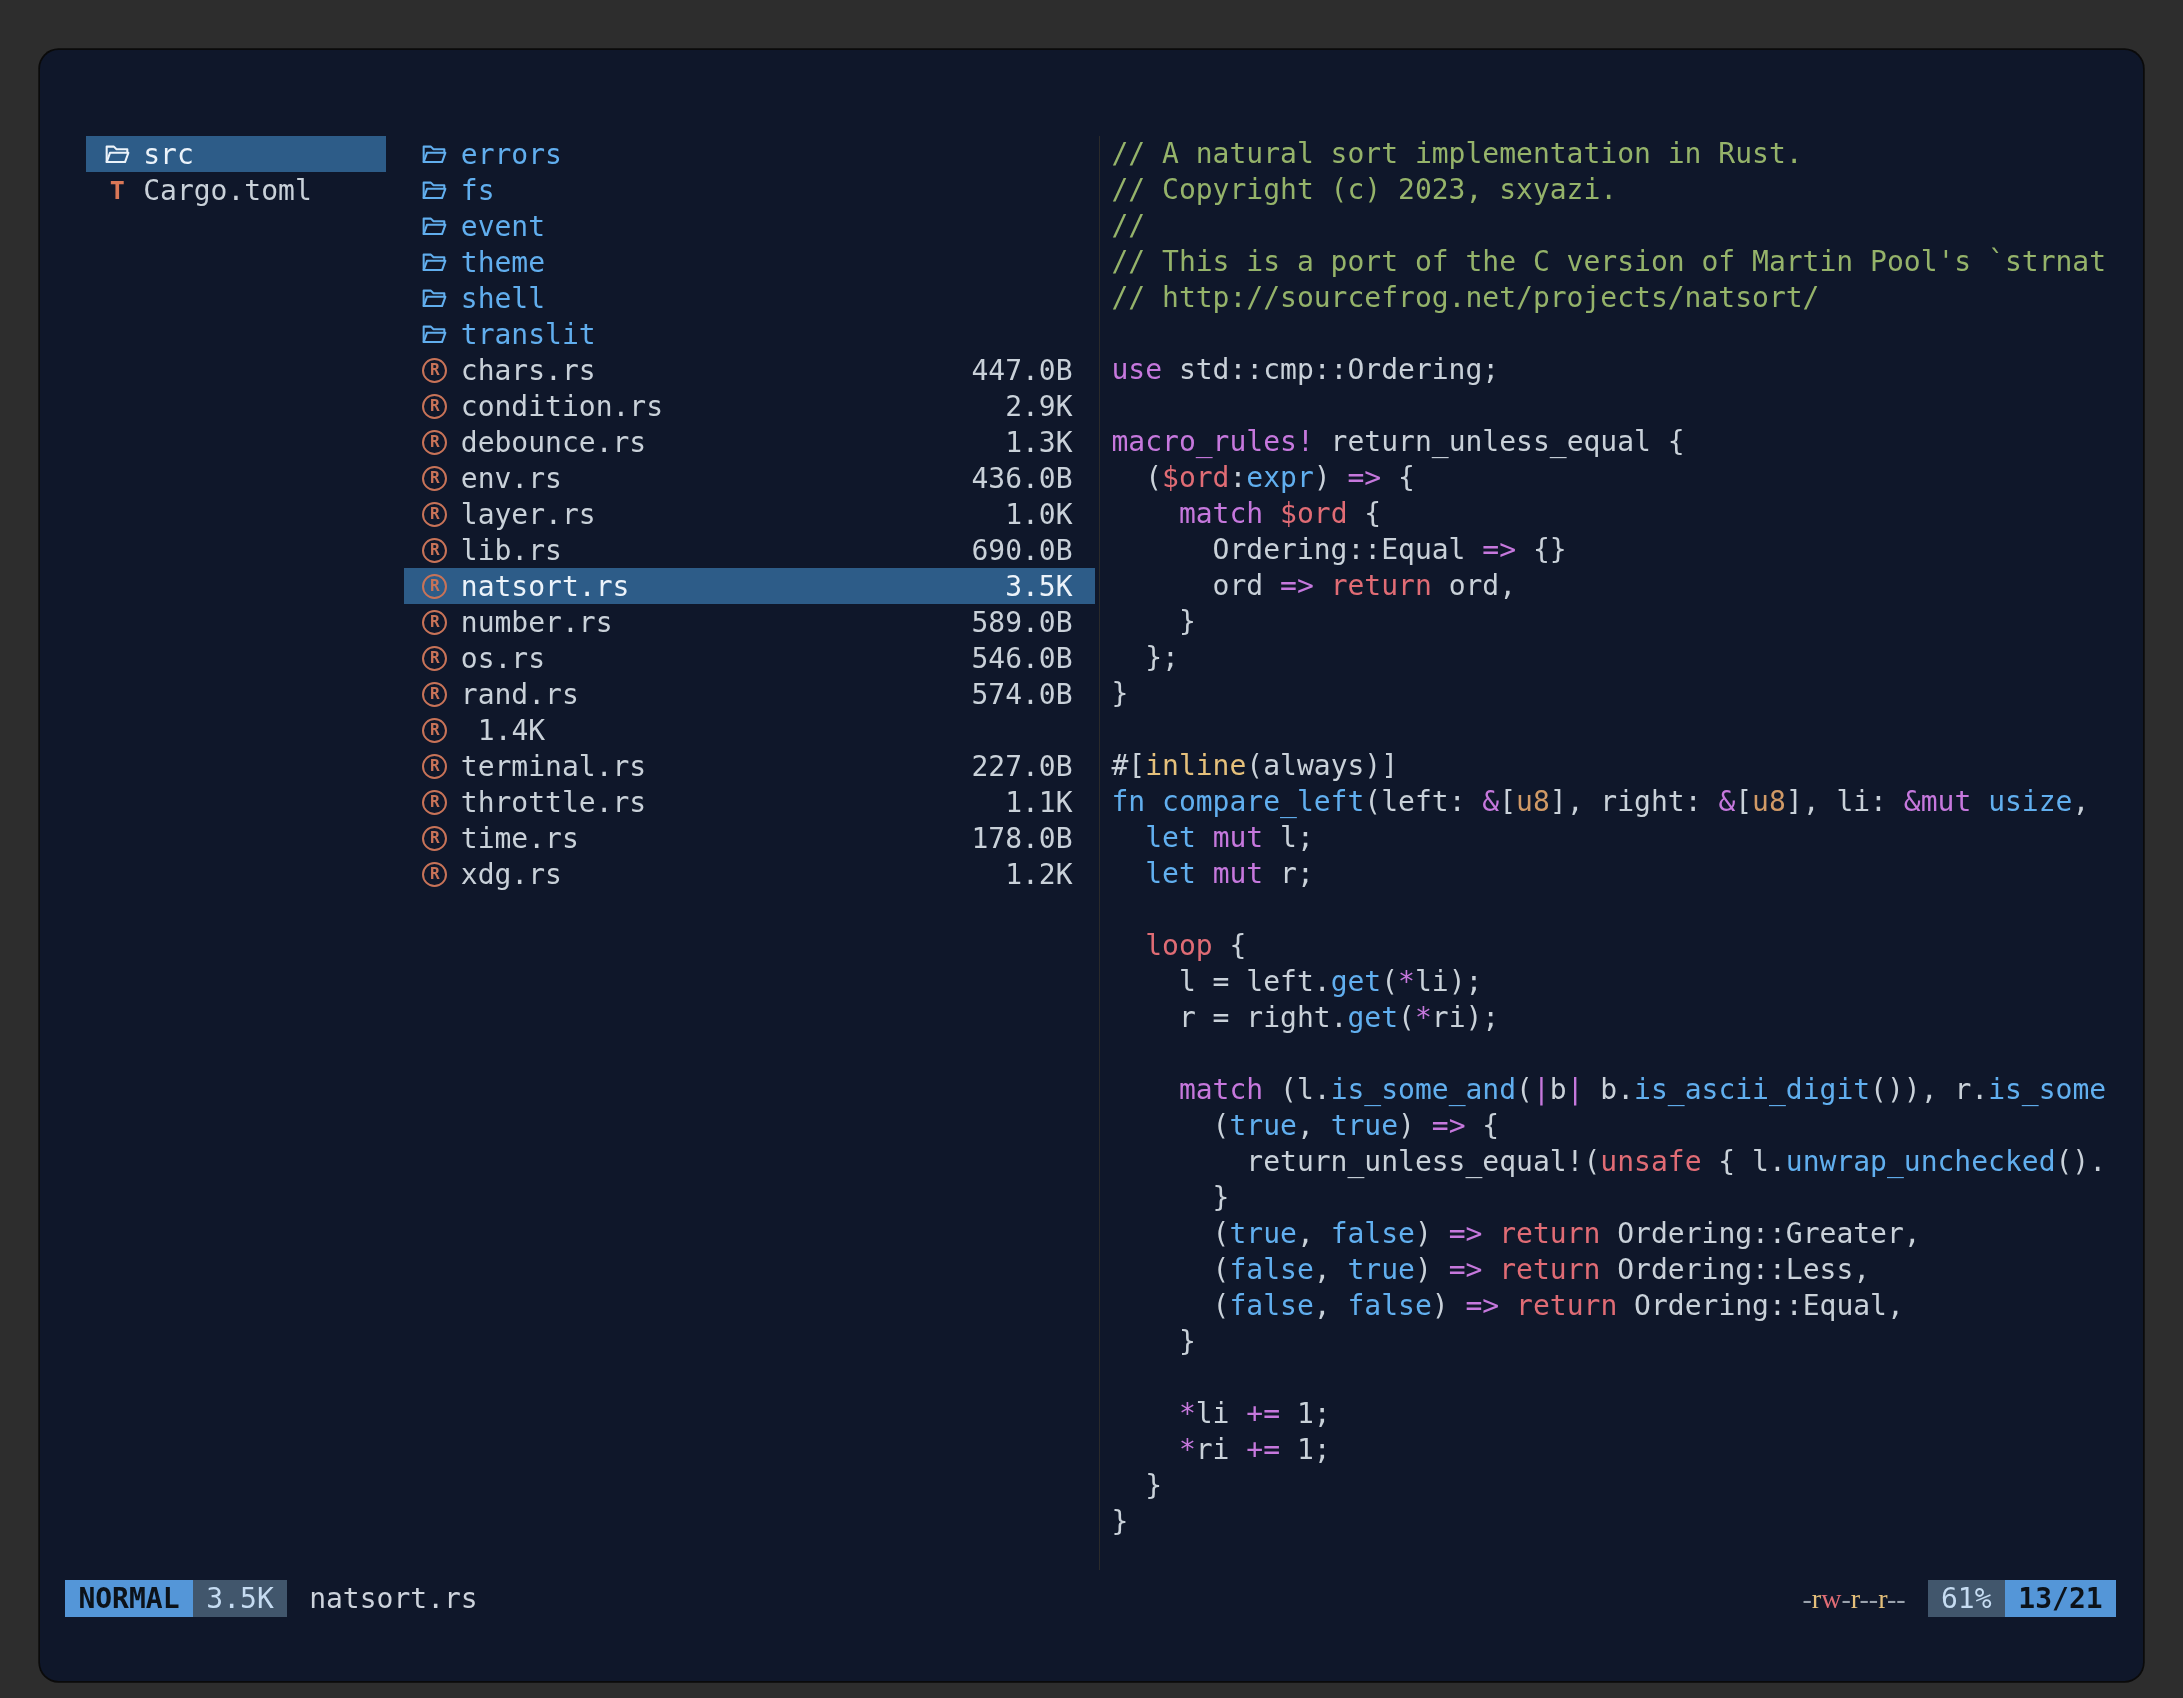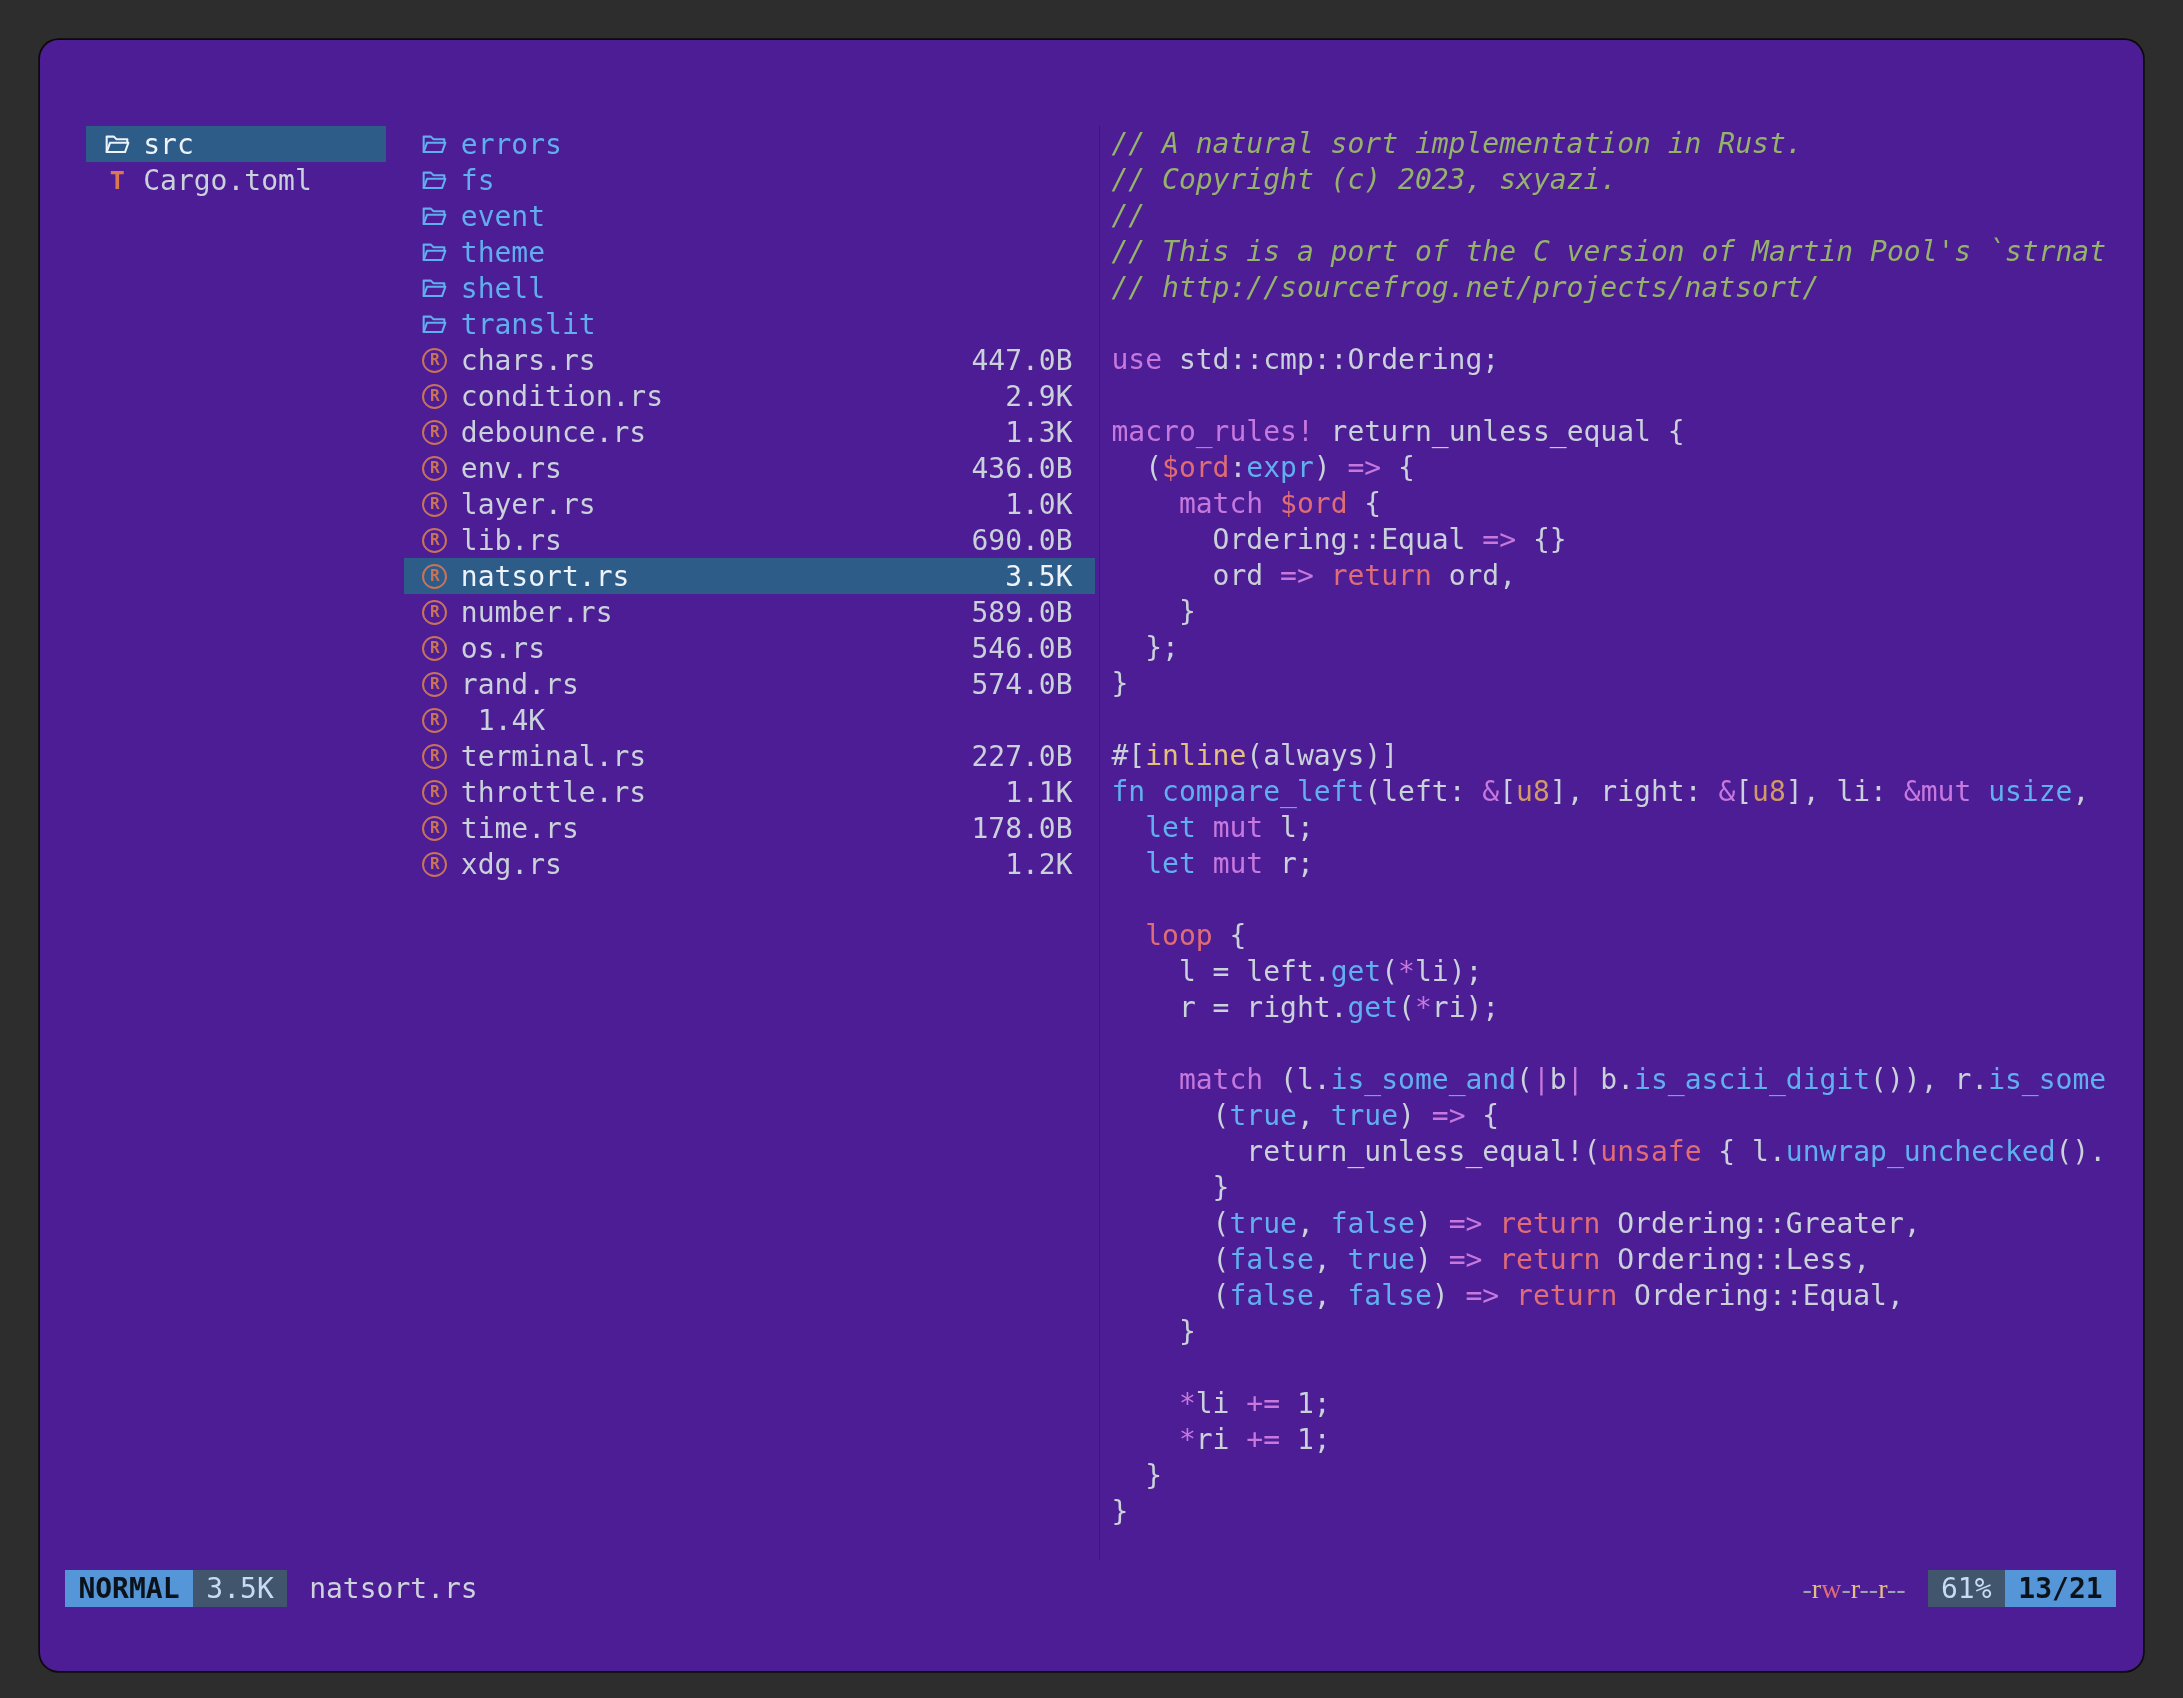--- a/index.html
+++ b/index.html
@@ -6,22 +6,22 @@
   html,body { width:2183px; height:1698px; }
   body {
     background:#2d2d2d;
     font-family:"DejaVu Sans Mono", monospace;
     font-size:28px;
     color:#c9d1d9;
     overflow:hidden;
     position:relative;
   }
   .window {
-    position:absolute; left:40px; top:40px; width:2103px; height:1631px;
-    background:#4c1d95; border-radius:18.5px;
+    position:absolute; left:40px; top:50px; width:2103px; height:1631px;
+    background:#0f172a; border-radius:18.5px;
     box-shadow:0 0 0 1.7px #0a0a0a;
     overflow:hidden;
   }
   .panes {
     position:absolute; left:0; right:0; top:86px; bottom:111px;
     display:flex; overflow:hidden;
   }
   .pane-parent { flex:none; margin-left:46px; width:300px; }
   .pane-current { flex:none; margin-left:17.6px; width:691px; }
   .pane-preview {
@@ -44,21 +44,21 @@
   .row.selected { background:#2d5c88; color:#ecf3fa; }
   .folder-row { color:#61aeee; }
   .rust-icon {
     width:25px; height:25px; flex:none;
     border:2.5px solid #c87358; border-radius:50%;
     color:#c87358; font-size:16px; font-weight:bold; line-height:1;
     display:inline-flex; align-items:center; justify-content:center;
   }
   .toml-icon { color:#d97757; font-weight:bold; font-size:25px; }
   .code-line { height:36px; line-height:36px; white-space:pre; overflow:hidden; }
-  .tok-c { color:#95b36a;font-style:italic; }
+  .tok-c { color:#95b36a; }
   .tok-k { color:#c678dd; }
   .tok-r { color:#e06c75; }
   .tok-b { color:#61afef; }
   .tok-y { color:#d19a66; }
   .tok-a { color:#e5c07b; }
   .tok-f { color:#c9d1d9; }
   .statusbar {
     position:absolute; left:0; right:0; bottom:64px; height:37px;
     display:flex; align-items:center;
     padding:0 27px 0 25px;

